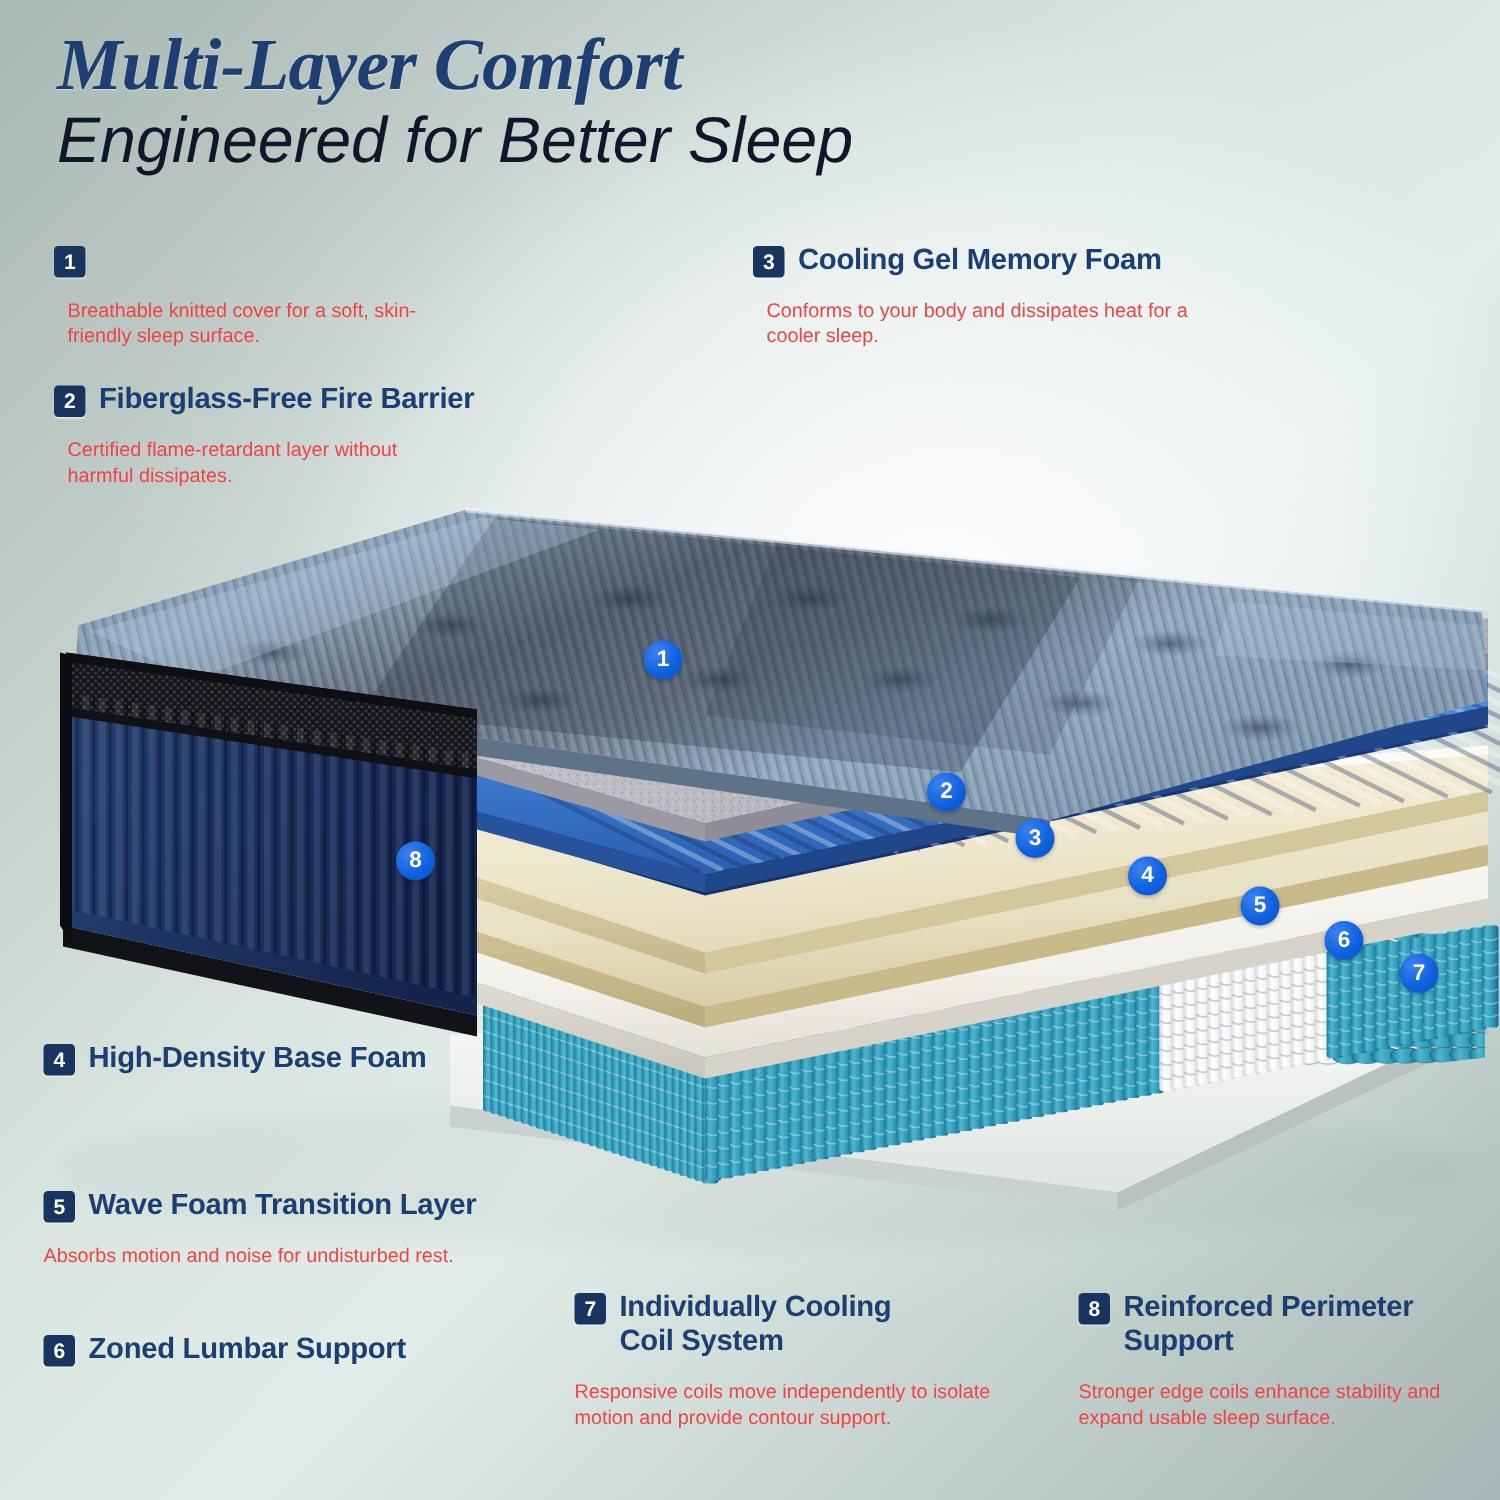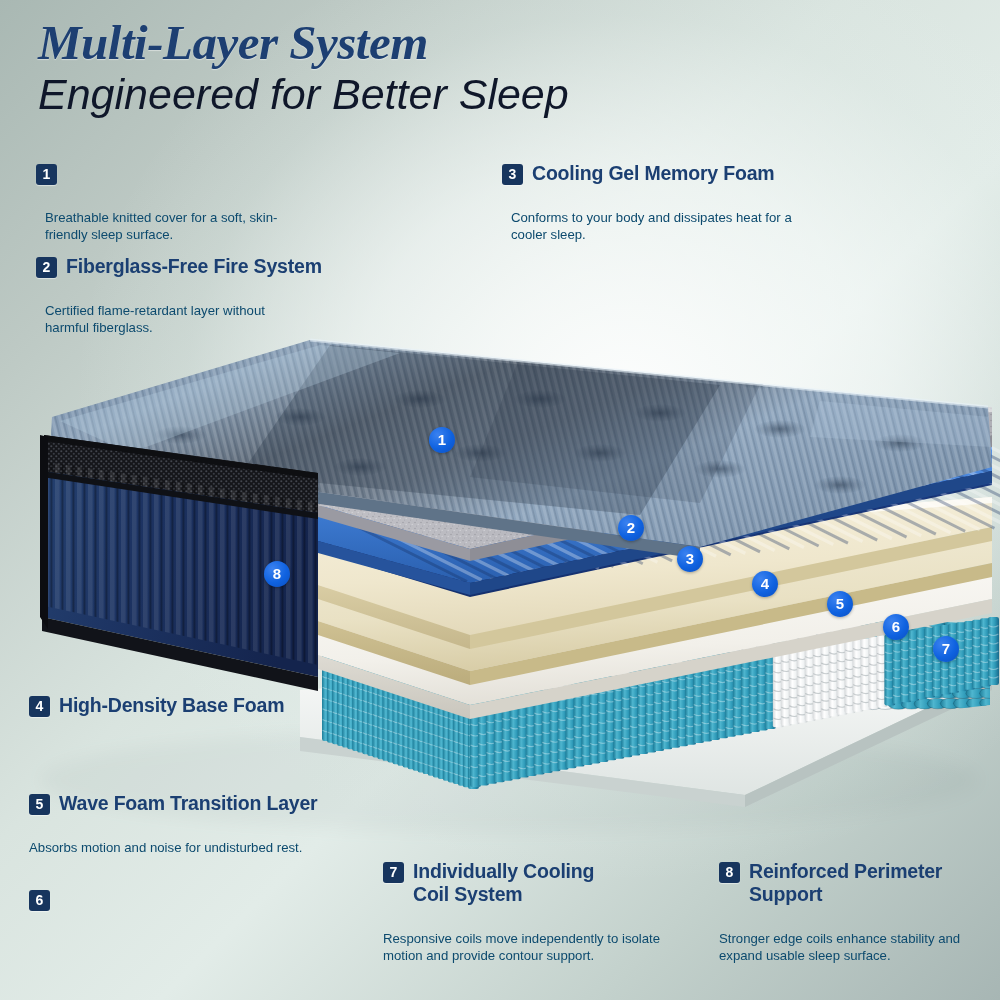--- a/index.html
+++ b/index.html
@@ -38,41 +38,41 @@
     color:#fff; font-weight:700; font-size:14px;
     line-height:21px; text-align:center;
     box-shadow:0 1px 1px rgba(255,255,255,.5);
   }
   .co-title {
     font-weight:700; font-size:19.5px; line-height:23px;
     color:#1b3f72; letter-spacing:-0.2px;
   }
   .co-body {
     font-size:13.2px; line-height:16.5px;
-    color:#0c4a6e; margin-top:25px;
+    color:#ef4444; margin-top:14px;
   }
   .co-indent { padding-left:9px; }
 
   
   #mattress { position:absolute; left:0; top:185px; width:1000px; height:660px; }
 
   .marker {
     position:absolute; width:26px; height:26px; border-radius:50%;
     background:radial-gradient(circle at 34% 30%, #3b82f0 0%, #0f62e0 55%, #0b4fc0 100%);
     color:#fff; font-weight:700; font-size:15px;
     line-height:26px; text-align:center;
     box-shadow:0 1px 3px rgba(0,0,0,.3);
     z-index:60;
   }
 </style>
 </head>
 <body>
 
 <div class="title-wrap">
-  <div class="main-title">Multi-Layer System</div>
+  <div class="main-title">Multi-Layer Comfort</div>
   <div class="sub-title">Engineered for Better Sleep</div>
 </div>
 
 <div id="mattress">
   <svg width="1000" height="660" viewBox="0 0 1000 660">
     <defs>
 
       <linearGradient id="gCover" x1="0" y1="0" x2="1" y2="0.55">
         <stop offset="0%" stop-color="#6c86a4"></stop>
         <stop offset="22%" stop-color="#8ba1b8"></stop>
@@ -1794,23 +1794,23 @@
 <div class="callout" style="left:36px; top:162px; width:300px;">
   <div class="co-head">
     <div class="badge">1</div>
   </div>
   <div class="co-body co-indent" style="max-width:250px;">Breathable knitted cover for a soft, skin-friendly sleep surface.</div>
 </div>
 
 <div class="callout" style="left:36px; top:255px; width:340px;">
   <div class="co-head">
     <div class="badge">2</div>
-    <div class="co-title">Fiberglass-Free Fire System</div>
+    <div class="co-title">Fiberglass-Free Fire Barrier</div>
   </div>
-  <div class="co-body co-indent" style="max-width:268px;">Certified flame-retardant layer without harmful fiberglass.</div>
+  <div class="co-body co-indent" style="max-width:268px;">Certified flame-retardant layer without harmful dissipates.</div>
 </div>
 
 <div class="callout" style="left:502px; top:162px; width:330px;">
   <div class="co-head">
     <div class="badge">3</div>
     <div class="co-title">Cooling Gel Memory Foam</div>
   </div>
   <div class="co-body co-indent" style="max-width:292px;">Conforms to your body and dissipates heat for a cooler sleep.</div>
 </div>
 
@@ -1825,20 +1825,21 @@
   <div class="co-head">
     <div class="badge">5</div>
     <div class="co-title">Wave Foam Transition Layer</div>
   </div>
   <div class="co-body" style="max-width:330px;">Absorbs motion and noise for undisturbed rest.</div>
 </div>
 
 <div class="callout" style="left:29px; top:888px; width:340px;">
   <div class="co-head">
     <div class="badge">6</div>
+    <div class="co-title">Zoned Lumbar Support</div>
   </div>
 </div>
 
 <div class="callout" style="left:383px; top:860px; width:300px;">
   <div class="co-head">
     <div class="badge">7</div>
     <div class="co-title" style="max-width:215px;">Individually Cooling Coil System</div>
   </div>
   <div class="co-body" style="max-width:282px;">Responsive coils move independently to isolate motion and provide contour support.</div>
 </div>

